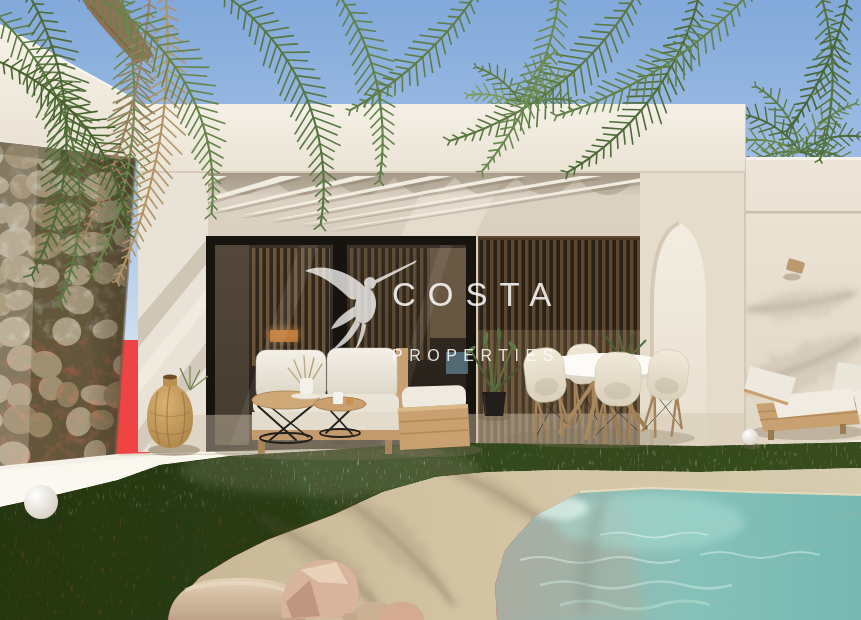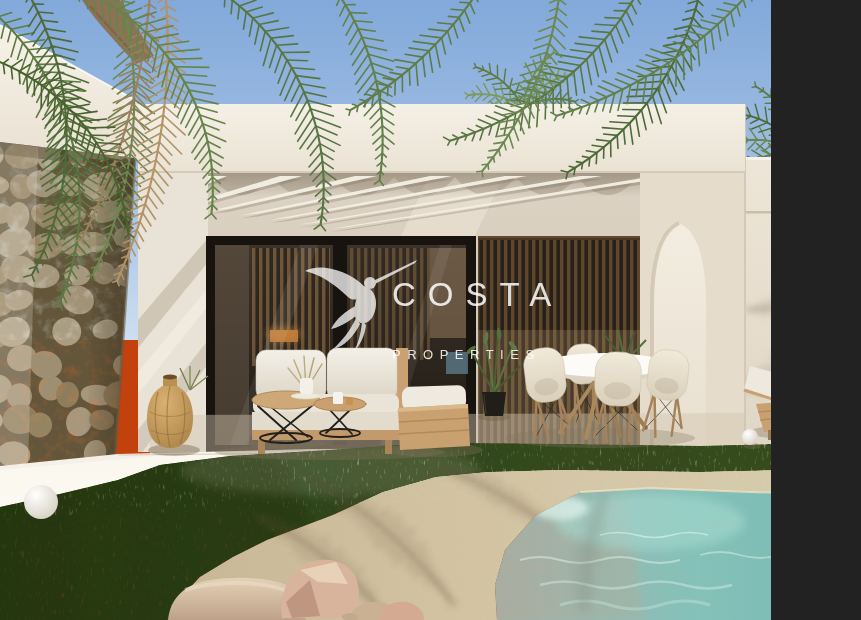--- a/index.html
+++ b/index.html
@@ -1,24 +1,24 @@
 <!DOCTYPE html>
 <html><head>
 <meta charset="utf-8">
 <style>
   html,body{margin:0;padding:0;background:#222;}
-  #stage{position:relative;width:771px;height:620px;overflow:hidden;background:#c2410c;
+  #stage{position:relative;width:861px;height:620px;overflow:hidden;background:#ef4444;
          font-family:"Liberation Sans",sans-serif;}
   #scene{position:absolute;left:0;top:0;z-index:1;}
   .wm{position:absolute;left:299px;top:253px;width:275px;height:145px;z-index:5;
       opacity:.85;color:#fff;pointer-events:none;}
   .wm .ln{position:absolute;left:93px;line-height:1;white-space:nowrap;font-weight:400;}
   .wm .l1{top:25px;font-size:33px;letter-spacing:12px;}
   .wm .l2{top:59px;font-size:33px;letter-spacing:13px;}
-  .wm .l3{top:95px;font-size:13px;letter-spacing:6.5px;}
+  .wm .l3{top:95px;font-size:16px;letter-spacing:6.5px;}
   .wm svg{position:absolute;left:4px;top:2px;}
 </style>
 </head>
 <body>
 
 <div id="stage">
 <svg id="scene" width="861" height="620" viewBox="0 0 861 620">
 <defs>
   <linearGradient id="skyG" x1="0" y1="0" x2="0" y2="1">
     <stop offset="0" stop-color="#82a9da"></stop>

